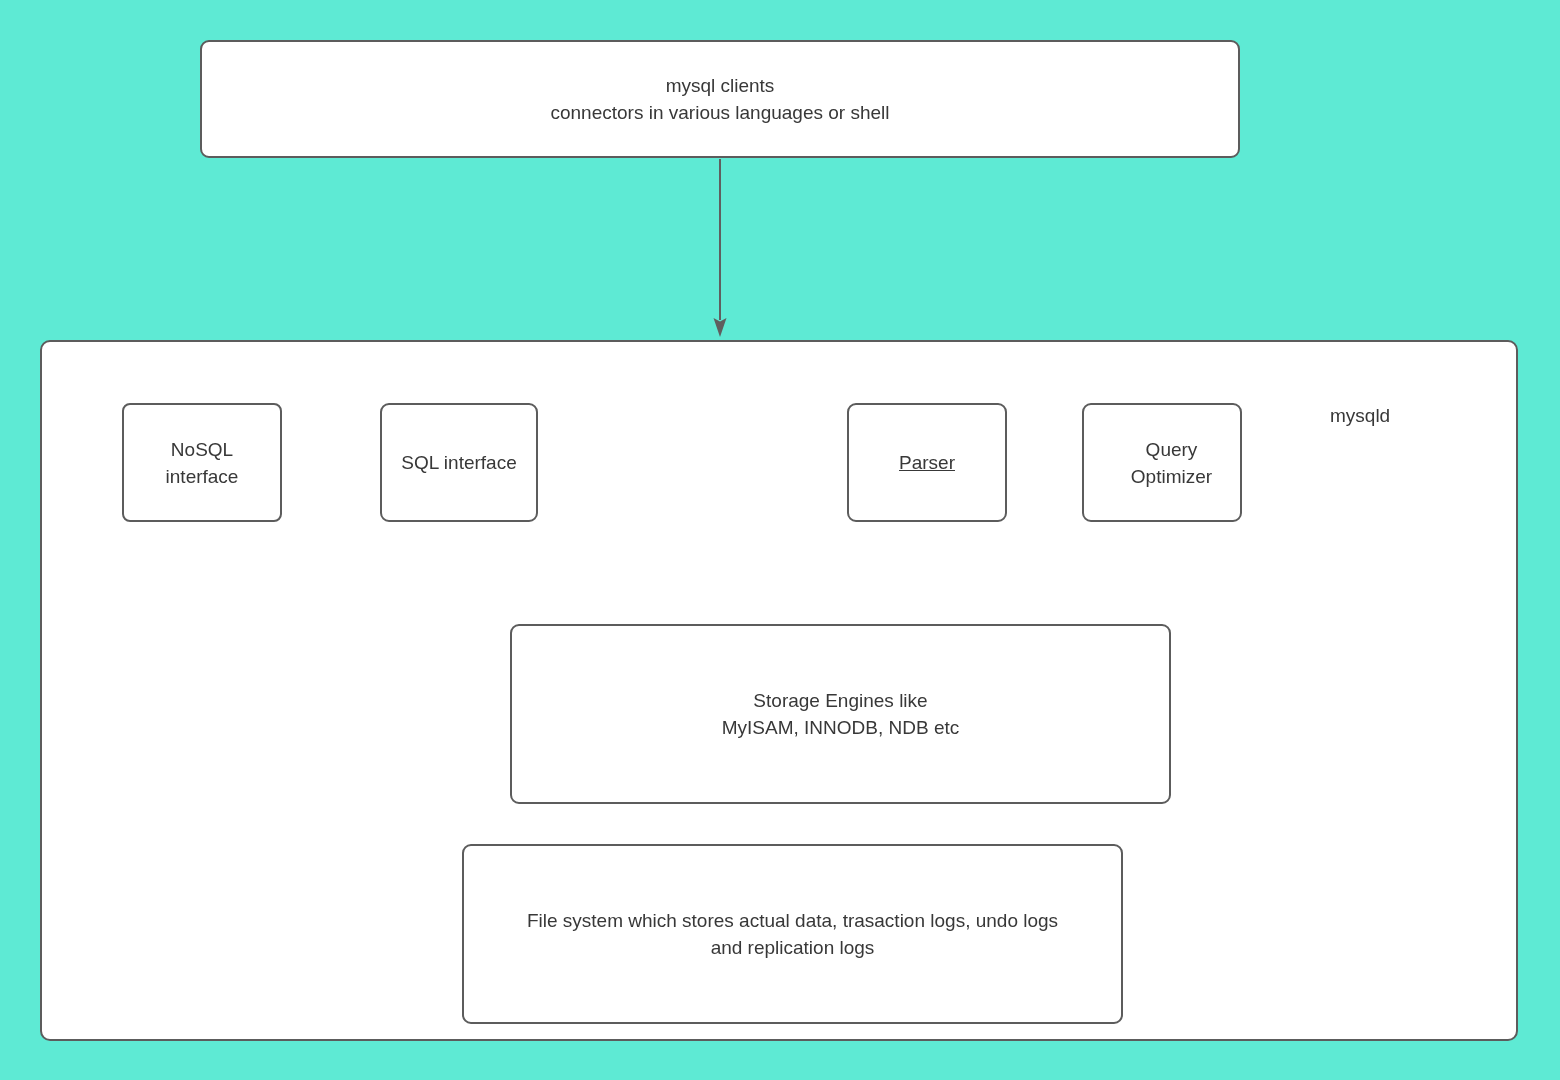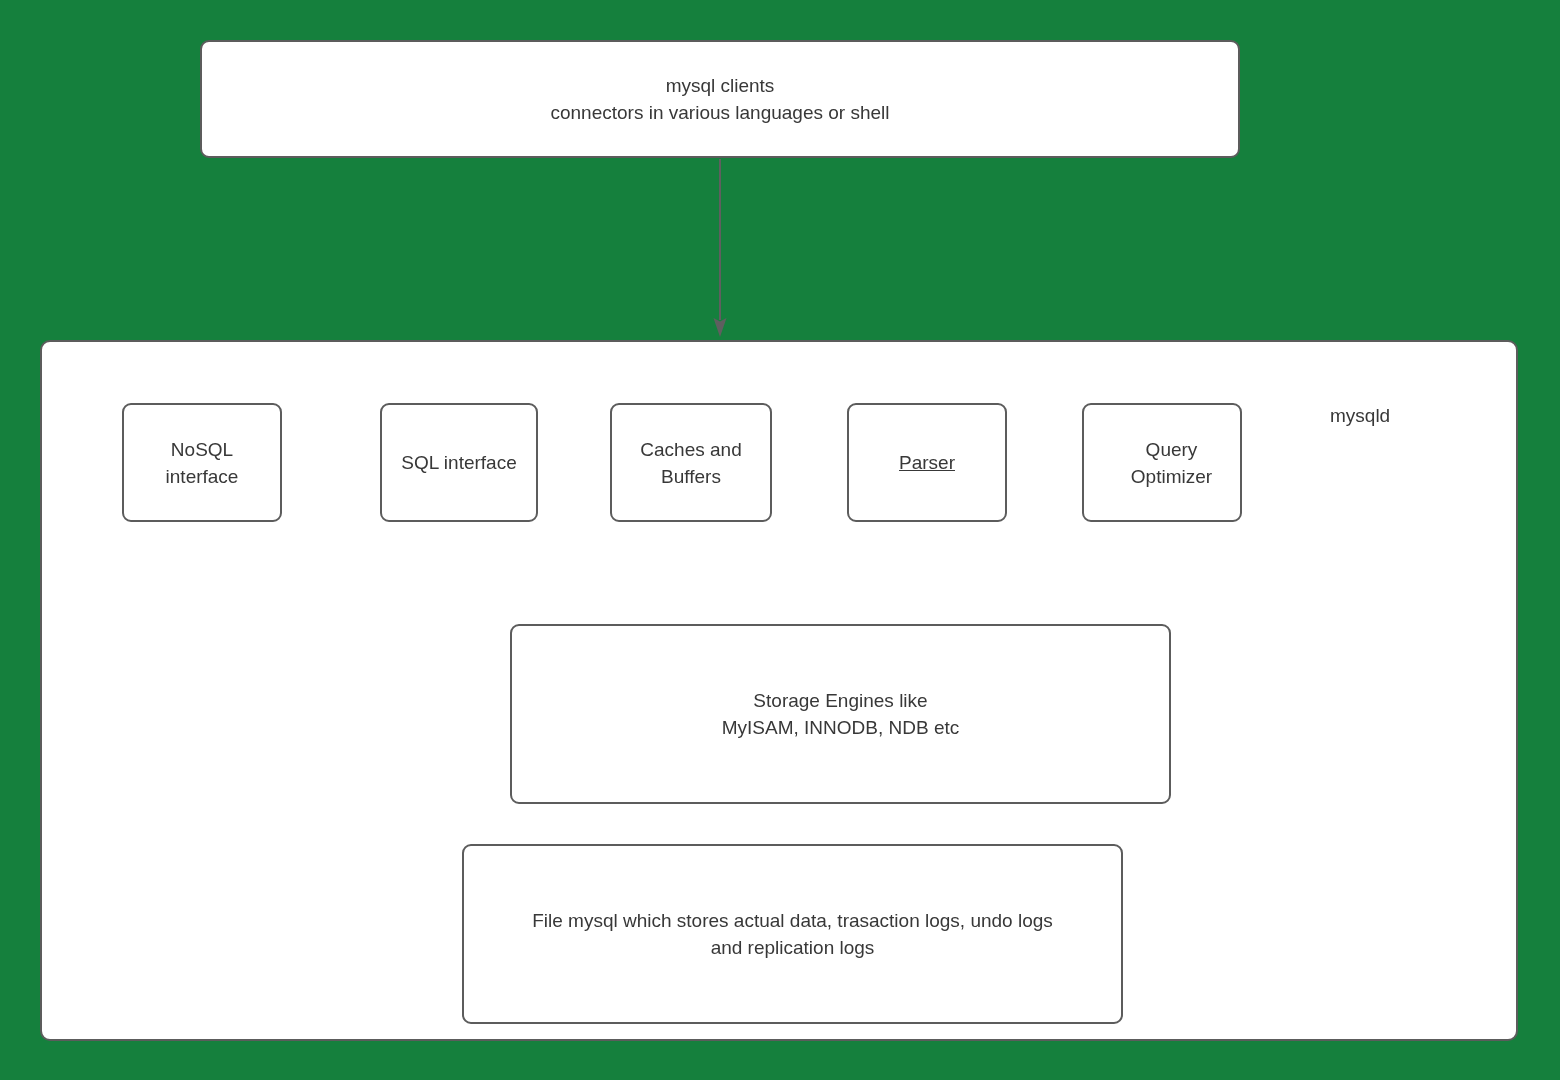--- a/index.html
+++ b/index.html
@@ -5,21 +5,21 @@
   html, body {
     margin: 0;
     padding: 0;
     background: #ffffff;
     font-family: "Liberation Sans", "DejaVu Sans", sans-serif;
   }
   .canvas {
     position: relative;
     width: 1560px;
     height: 1080px;
-    background: #15803d;
+    background: #5eead4;
     overflow: hidden;
     color: #383838;
   }
   .box {
     position: absolute;
     box-sizing: border-box;
     border: 2px solid #5c5c5c;
     border-radius: 9px;
     background: #ffffff;
     display: flex;
@@ -44,21 +44,21 @@
   .mysqld-label {
     position: absolute;
     left: 1288px;
     top: 60px;
     font-size: 19px;
     line-height: 27px;
     color: #383838;
   }
   
   .comp { height: 119px; top: 61px; }
-  .comp-nosql   { left: 80px;   width: 160px; }
+  .comp-nosql   { left: 80px;   width: 160px; border-radius: 8px; }
   .comp-sql     { left: 338px;  width: 158px; }
   .comp-caches  { left: 568px;  width: 162px; }
   .comp-parser  { left: 805px;  width: 160px; text-decoration: underline; }
   .comp-query   { left: 1040px; width: 160px; padding-left: 19px; }
   
   .storage-box    { left: 420px; top: 282px; width: 661px; height: 180px; margin-left: 48px; }
   .filesystem-box { left: 420px; top: 502px; width: 661px; height: 180px; }
 </style>
 </head>
 <body>
@@ -78,36 +78,32 @@
   <div class="box mysqld-box">
     <span class="mysqld-label">mysqld</span>
 
     <div class="box comp comp-nosql">
       <span class="label">NoSQL
 interface</span>
     </div>
     <div class="box comp comp-sql">
       <span class="label">SQL interface</span>
     </div>
-    <div class="box comp comp-caches">
-      <span class="label">Caches and
-Buffers</span>
-    </div>
     <div class="box comp comp-parser">
       <span class="label">Parser</span>
     </div>
     <div class="box comp comp-query">
       <span class="label">Query
 Optimizer</span>
     </div>
 
     <div class="box storage-box">
       <span class="label">Storage Engines like
 MyISAM, INNODB, NDB etc</span>
     </div>
 
     <div class="box filesystem-box">
-      <span class="label">File mysql which stores actual data, trasaction logs, undo logs
+      <span class="label">File system which stores actual data, trasaction logs, undo logs
 and replication logs</span>
     </div>
   </div>
 
 </div>
 
 </body></html>

